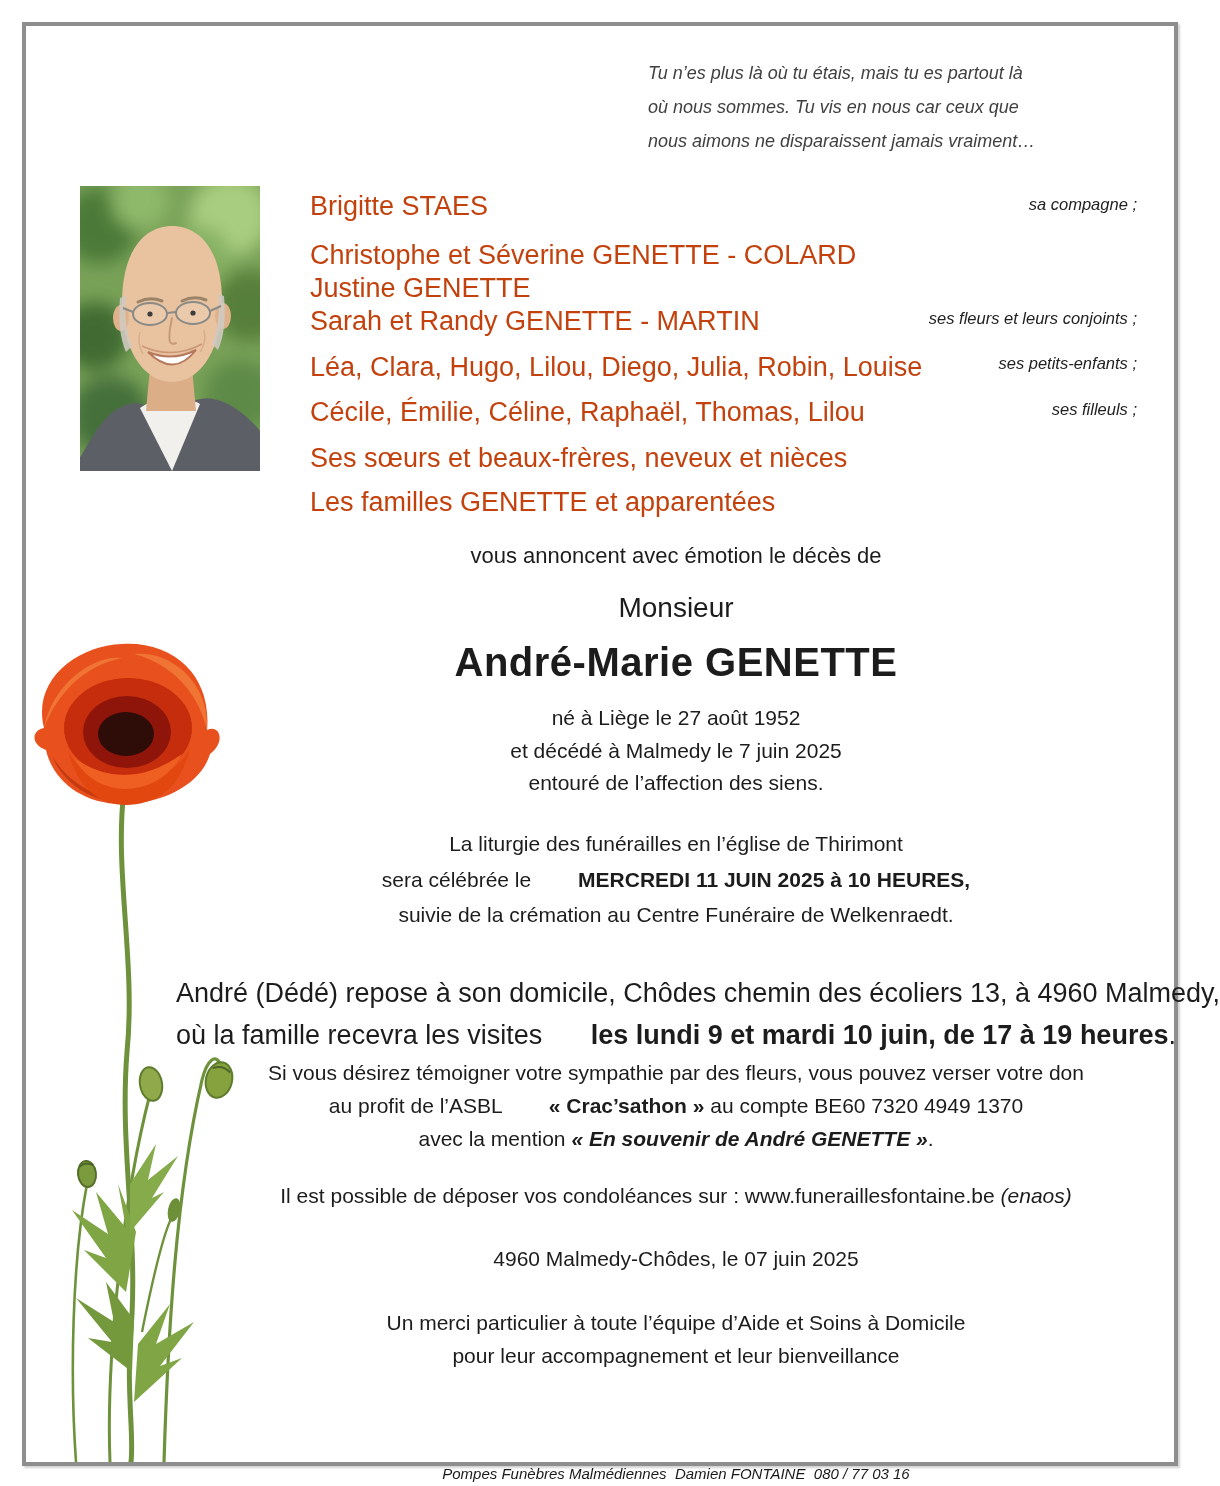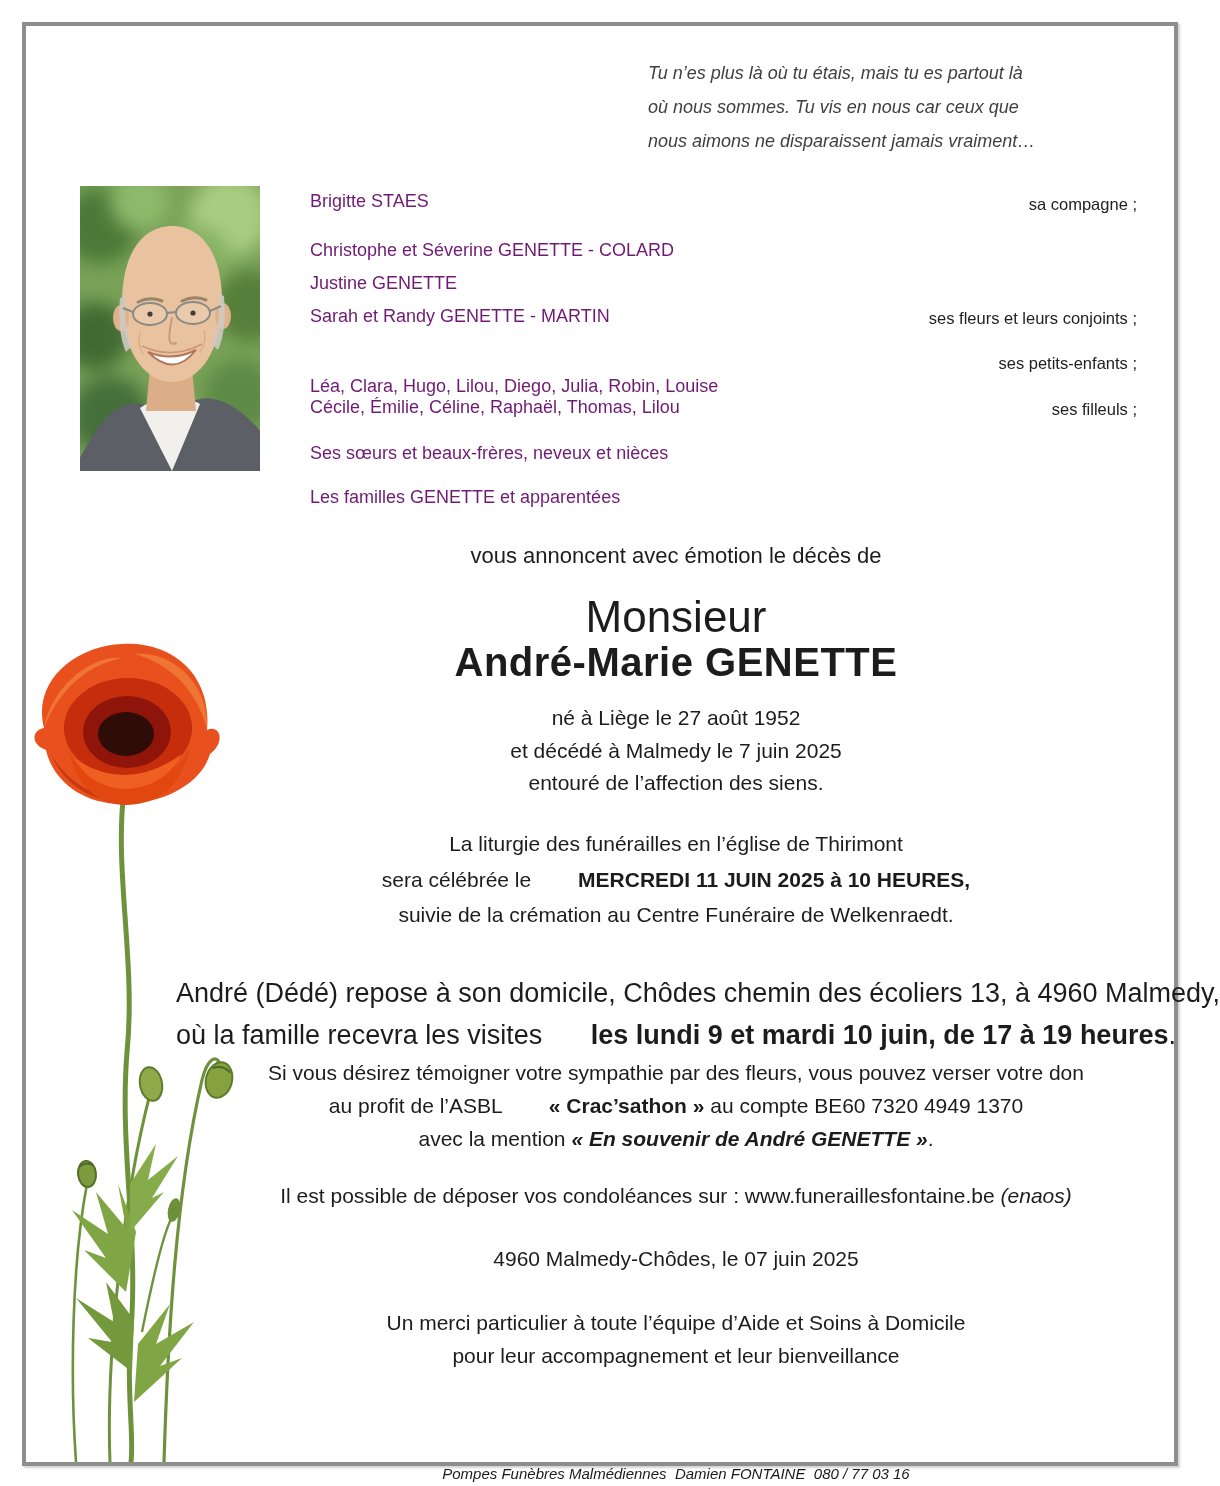--- a/index.html
+++ b/index.html
@@ -12,29 +12,29 @@
     width:1148px;height:1436px;
     border:4px solid #8e8e8e;
     box-shadow:2px 2px 2px rgba(0,0,0,0.18);
     background:#ffffff;
   }
   .abs{position:absolute;}
   .quote{
     left:648px;top:56px;width:480px;
     font-style:italic;font-size:18px;line-height:34px;color:#404040;
   }
-  .name-line{left:310px;font-size:18px;white-space:nowrap;color:#701a75;}
+  .name-line{left:310px;font-size:27px;white-space:nowrap;color:#c2410c;}
   .role-line{
-    right:83px;text-align:right;font-size:16.5px;
+    right:83px;text-align:right;font-style:italic;font-size:16.5px;
     white-space:nowrap;color:#222;
   }
   .center{left:176px;width:1000px;text-align:center;}
   .center .line{white-space:nowrap;}
   .announce{top:543px;font-size:22px;}
-  .monsieur{top:592px;font-size:44px;}
+  .monsieur{top:592px;font-size:28px;}
   .deceased-name{top:640px;font-size:40px;font-weight:bold;letter-spacing:0.5px;}
   .birth{top:702px;font-size:21px;line-height:32.5px;text-align:center;}
   .liturgy{top:826px;font-size:21px;line-height:35.5px;}
   .repose{top:972px;font-size:27px;line-height:42px;}
   .donation{top:1056px;font-size:21px;line-height:33px;}
   .condolences{top:1184px;font-size:21px;}
   .dateline{top:1247px;font-size:21px;}
   .thanks{top:1306px;font-size:21px;line-height:33px;}
   .footer{top:1425px;font-size:15px;font-style:italic;white-space:pre;color:#1a1a1a;margin-top:40px;}
   .b{font-weight:bold;padding-left:41px;}
@@ -108,21 +108,21 @@
     <path d="M60 148 Q58 158 64 168" stroke="#d3a massive" stroke-width="0" fill="none"></path>
     <path d="M60 146 Q57 158 63 168" stroke="#d3a482" stroke-width="1.5" fill="none" opacity="0.7"></path>
     <path d="M124 144 Q127 156 120 166" stroke="#d3a482" stroke-width="1.5" fill="none" opacity="0.7"></path>
   </g>
 </svg>
 
 <div class="abs name-line" style="top:191px;">Brigitte STAES</div>
 <div class="abs name-line" style="top:240px;">Christophe et Séverine GENETTE - COLARD</div>
 <div class="abs name-line" style="top:273px;">Justine GENETTE</div>
 <div class="abs name-line" style="top:306px;">Sarah et Randy GENETTE - MARTIN</div>
-<div class="abs name-line" style="top:352px;margin-top:24px;">Léa, Clara, Hugo, Lilou, Diego, Julia, Robin, Louise</div>
+<div class="abs name-line" style="top:352px;">Léa, Clara, Hugo, Lilou, Diego, Julia, Robin, Louise</div>
 <div class="abs name-line" style="top:397px;">Cécile, Émilie, Céline, Raphaël, Thomas, Lilou</div>
 <div class="abs name-line" style="top:443px;">Ses sœurs et beaux-frères, neveux et nièces</div>
 <div class="abs name-line" style="top:487px;">Les familles GENETTE et apparentées</div>
 
 <div class="abs role-line" style="top:195px;">sa compagne ;</div>
 <div class="abs role-line" style="top:309px;">ses fleurs et leurs conjoints ;</div>
 <div class="abs role-line" style="top:354px;">ses petits-enfants ;</div>
 <div class="abs role-line" style="top:400px;text-align:right;">ses filleuls ;</div>
 
 <svg class="abs poppy" viewBox="0 0 256 830" xmlns="http://www.w3.org/2000/svg">

